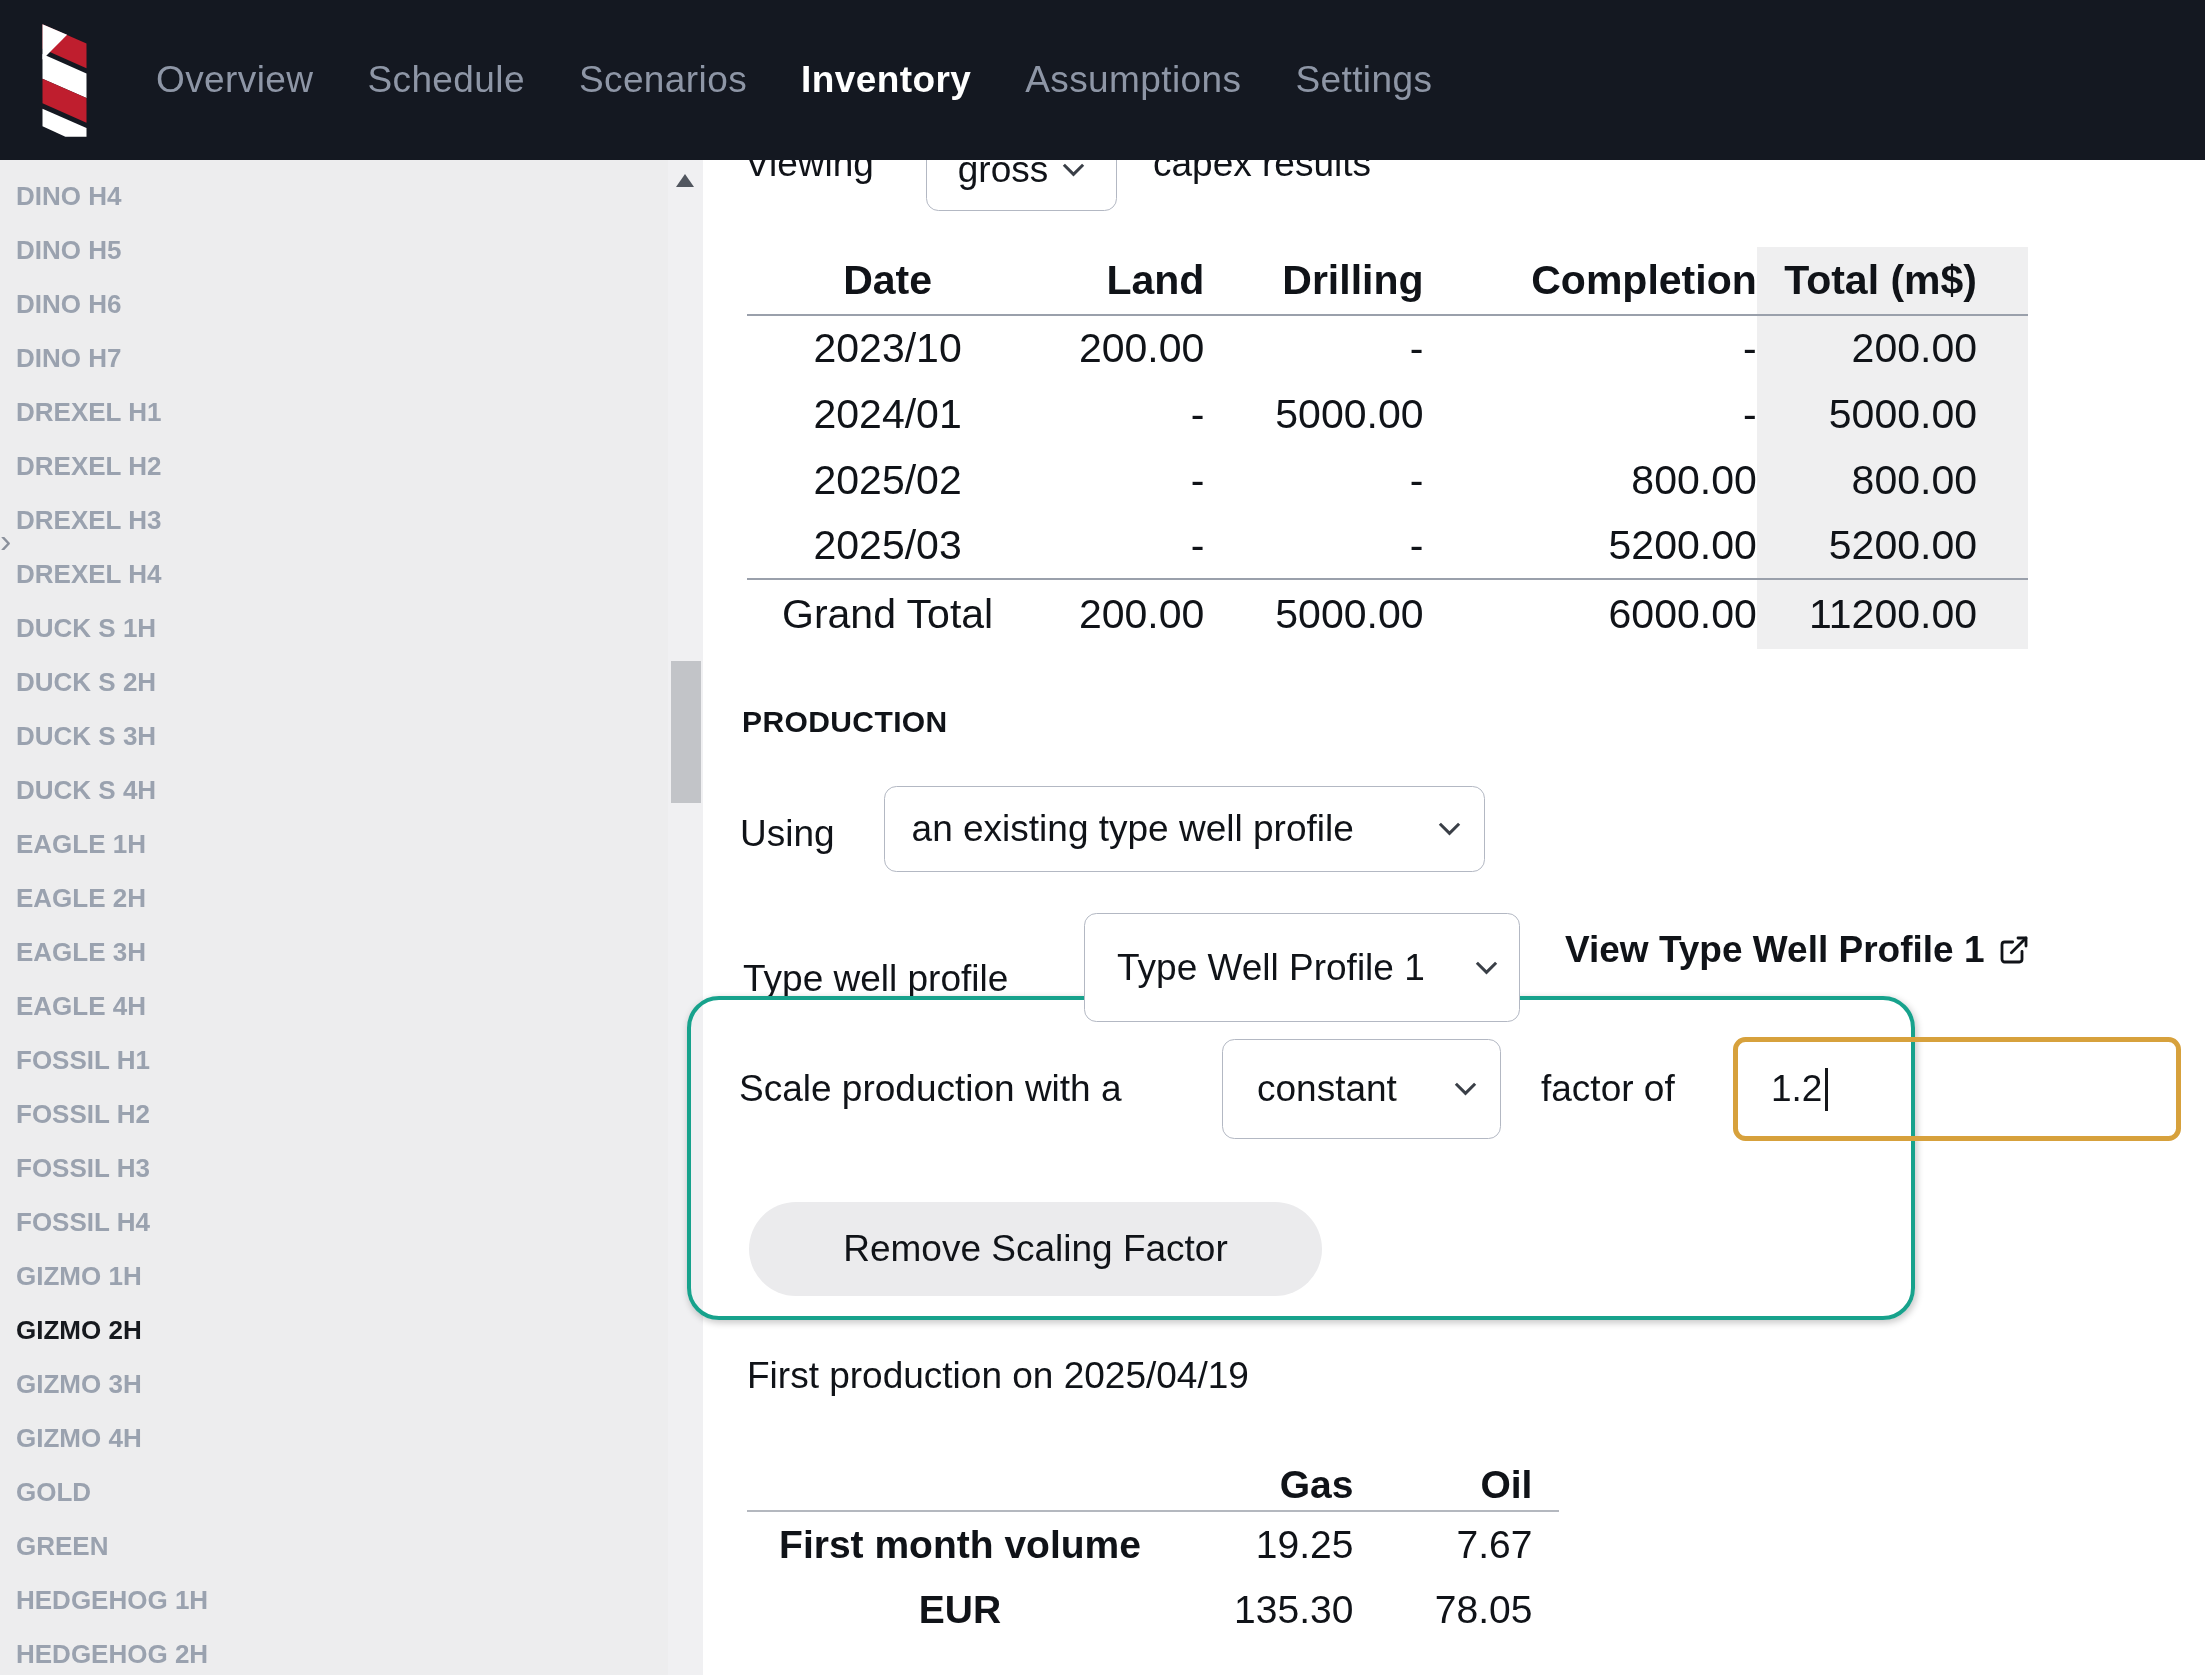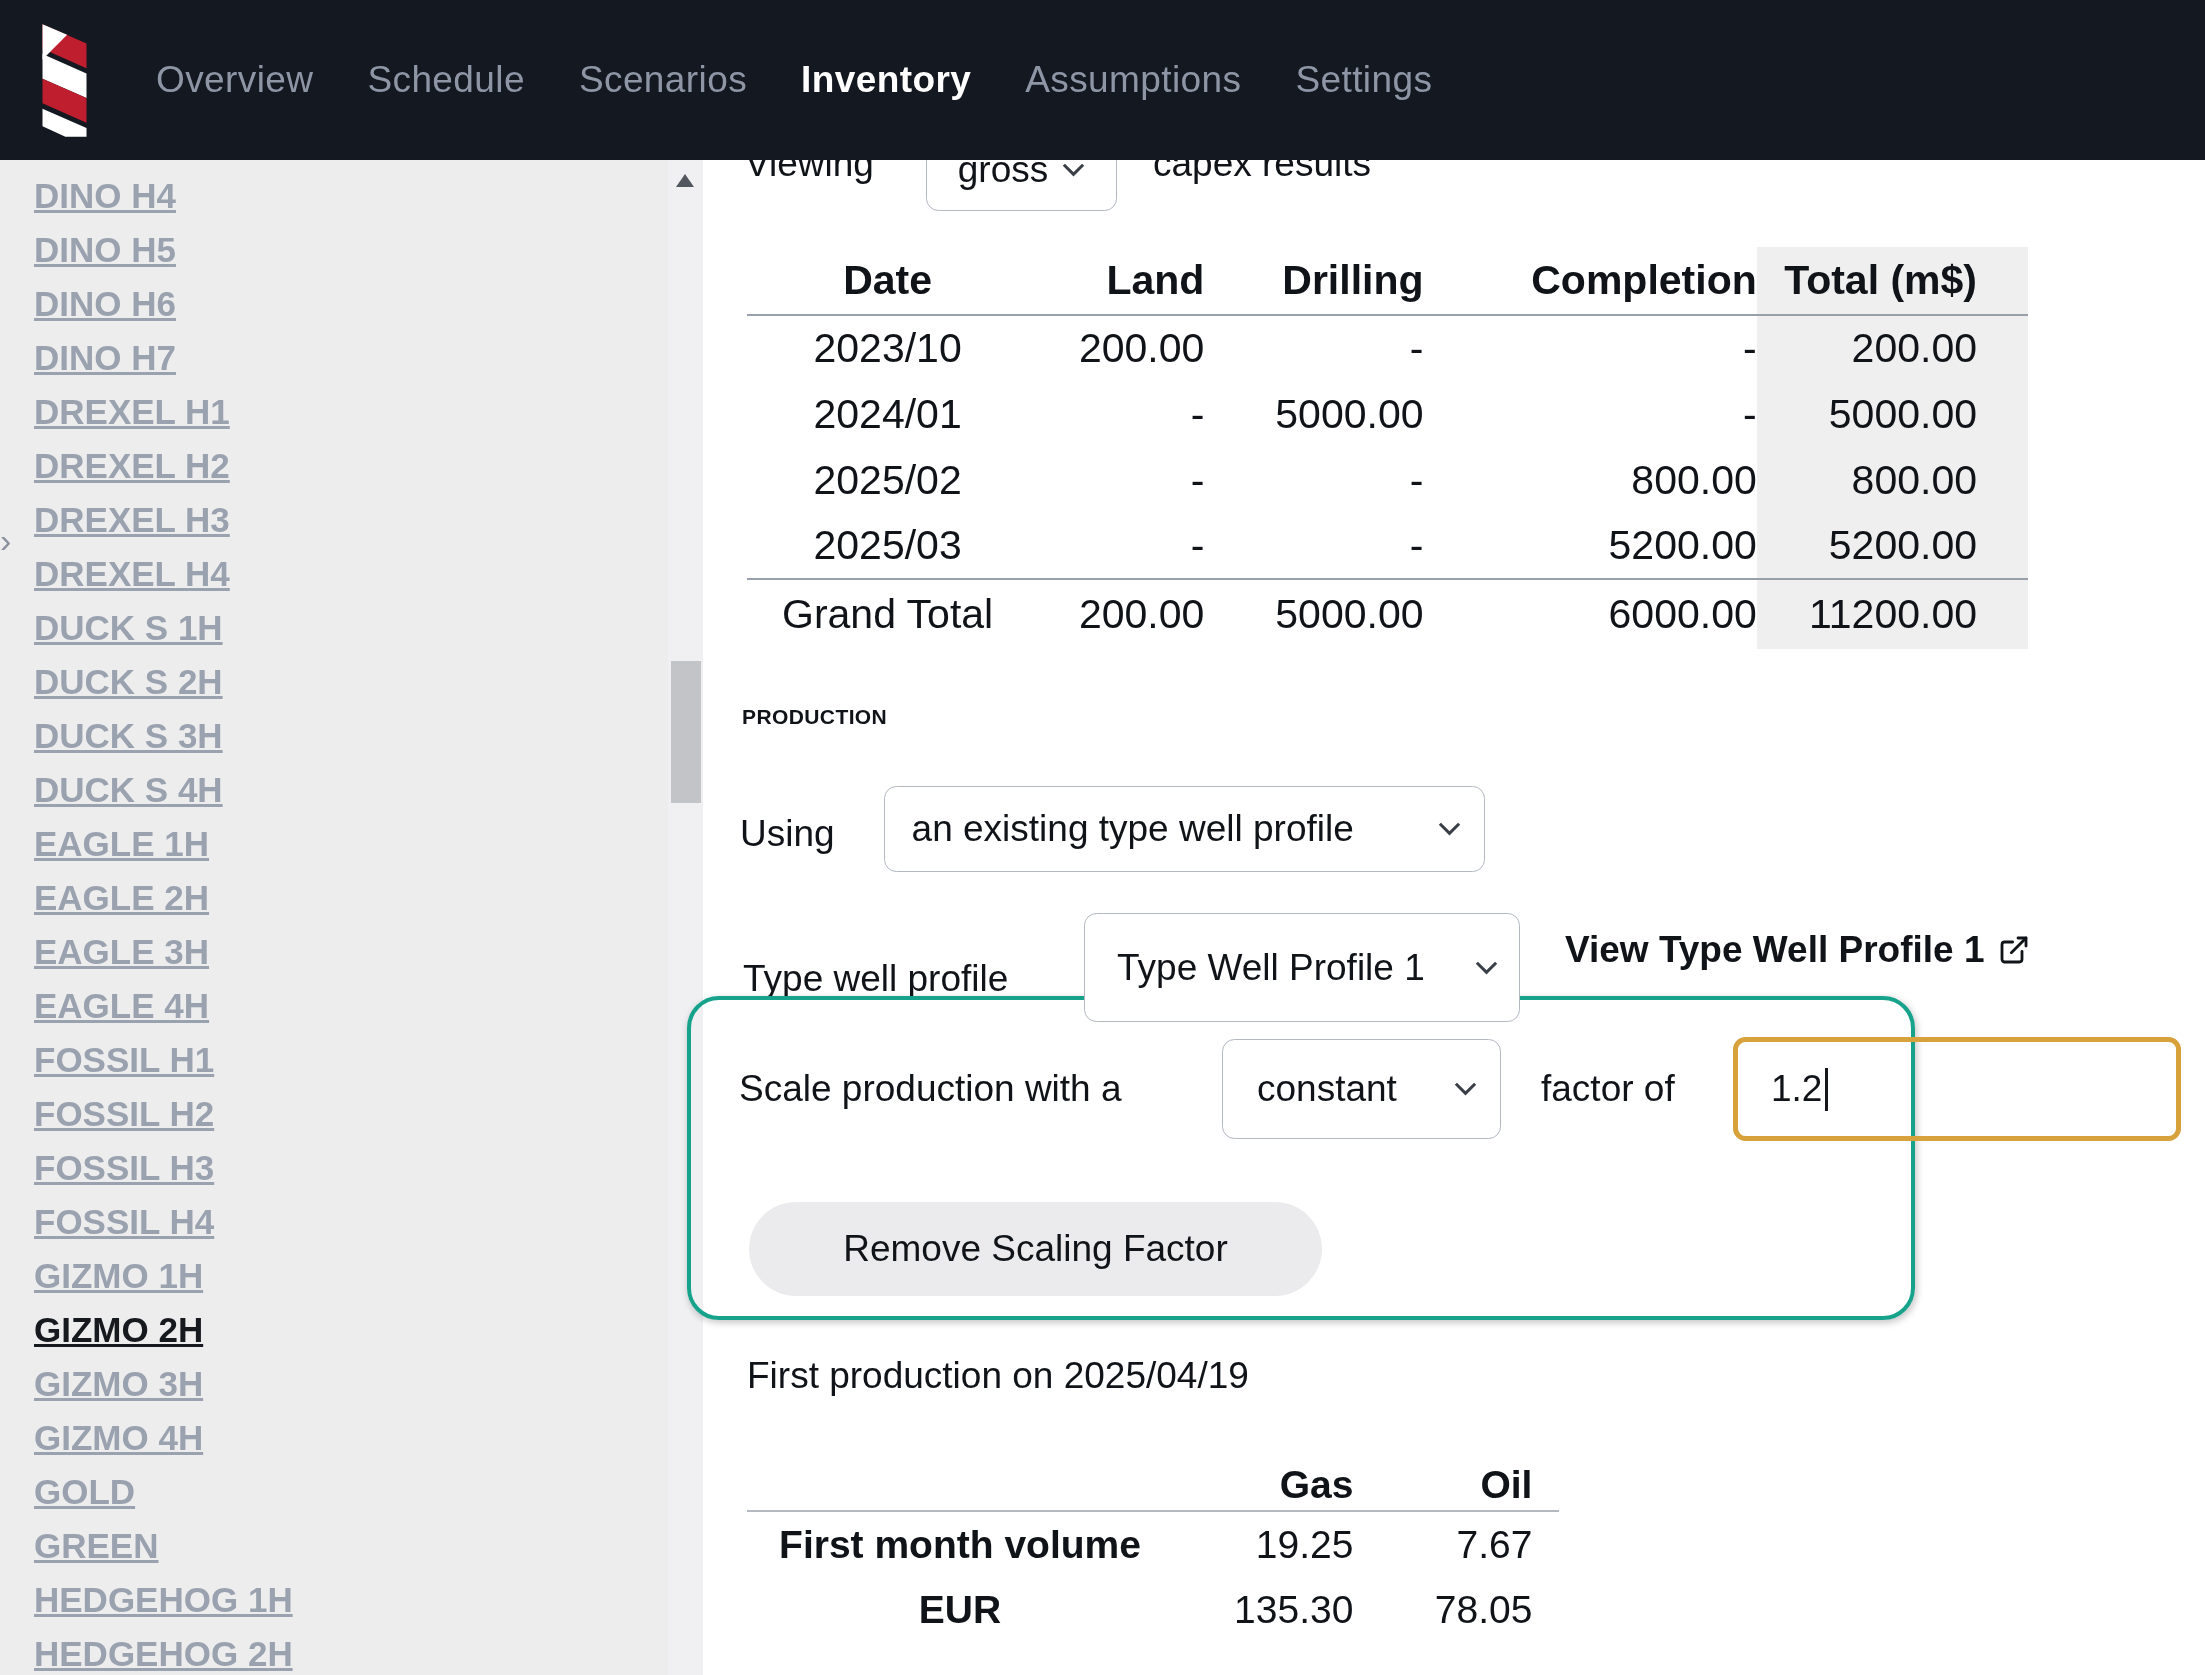--- a/index.html
+++ b/index.html
@@ -10,22 +10,22 @@
   .nav { position:absolute; left:0; top:0; width:2206px; height:160px;
          background:var(--nav_bg,#141821); display:flex; align-items:center; z-index:10; }
   .nav .logo { margin-left:39px; width:51px; height:113px; flex:0 0 auto; }
   .nav-items { display:flex; gap:54px; margin-left:66px; }
   .nav-item { font-size:37px; color:var(--nav_text,#8e96a6); letter-spacing:0.4px; cursor:pointer; white-space:nowrap; }
   .nav-item.active { color:var(--nav_active_text,#fff); font-weight:700; }
 
   
   .sidebar { position:absolute; left:0; top:160px; width:668px; height:1516px;
              background:var(--sidebar_bg,#ededee); overflow:hidden; padding-top:8.9px; }
-  .well { height:54px; line-height:54px; padding-left:34px; font-size:35px; font-weight:700;
-          color:var(--sidebar_text,#9aa2af); white-space:nowrap; cursor:pointer;text-decoration:underline; }
+  .well { height:54px; line-height:54px; padding-left:16px; font-size:26px; font-weight:700;
+          color:var(--sidebar_text,#9aa2af); white-space:nowrap; cursor:pointer; }
   .well.selected { color:var(--sidebar_selected_text,#16191e); }
   .collapse-handle { position:absolute; left:0; top:521px; font-size:34px; color:#8b919c; z-index:11; cursor:pointer; }
 
   
   .scroll-track { position:absolute; left:668px; top:160px; width:35px; height:1516px;
                   background:var(--scroll_track,#f0f0f2); z-index:2; }
   .scroll-up { position:absolute; left:8px; top:14px; width:0; height:0;
                border-left:9.8px solid transparent; border-right:9.8px solid transparent;
                border-bottom:13.3px solid var(--scroll_arrow,#51565f); }
   .scroll-thumb { position:absolute; left:2.7px; top:501px; width:30px; height:142px;
@@ -48,21 +48,21 @@
   .capex-table td { height:66px; white-space:nowrap; overflow:hidden; }
   .capex-table thead td { height:68px; font-weight:700; border-bottom:2.7px solid var(--table_line_strong,#9aa0ab); }
   .capex-table tfoot td { border-top:2.7px solid var(--table_line_strong,#9aa0ab); height:70px; }
   .capex-table .c0 { width:281px; text-align:center; }
   .capex-table .c1 { width:199px; text-align:right; padding-right:23px; }
   .capex-table .c2 { width:217px; text-align:right; padding-right:21px; }
   .capex-table .c3 { width:312px; text-align:right; }
   .capex-table .c4 { width:271px; text-align:right; padding-right:51px; background:var(--shaded_col_bg,#efeff0); }
 
   
-  .production-label { position:absolute; left:742px; top:705px; font-size:21px; font-weight:700;
+  .production-label { position:absolute; left:742px; top:705px; font-size:30px; font-weight:700;
                       letter-spacing:0.4px; color:#101318; }
   .using-select  { left:884px;  top:786px; width:601px; height:86px; padding:0 23px 0 26.6px; justify-content:space-between; }
   .twp-select    { left:1084px; top:913px; width:436px; height:109px; padding:0 21px 0 32px; justify-content:space-between; background:#fff; z-index:4; }
   .view-link { position:absolute; left:1565px; top:929px; font-size:37px; font-weight:700; color:#101318;
                display:flex; align-items:center; gap:14px; cursor:pointer; white-space:nowrap; }
   .view-link svg { display:block; }
 
   .green-box { position:absolute; left:687px; top:996px; width:1228px; height:324px;
                border:4.4px solid var(--accent_green,#17a28c); border-radius:32px;
                box-shadow:1.8px 2.7px 7px rgba(0,0,0,0.22); z-index:3; pointer-events:none; }

